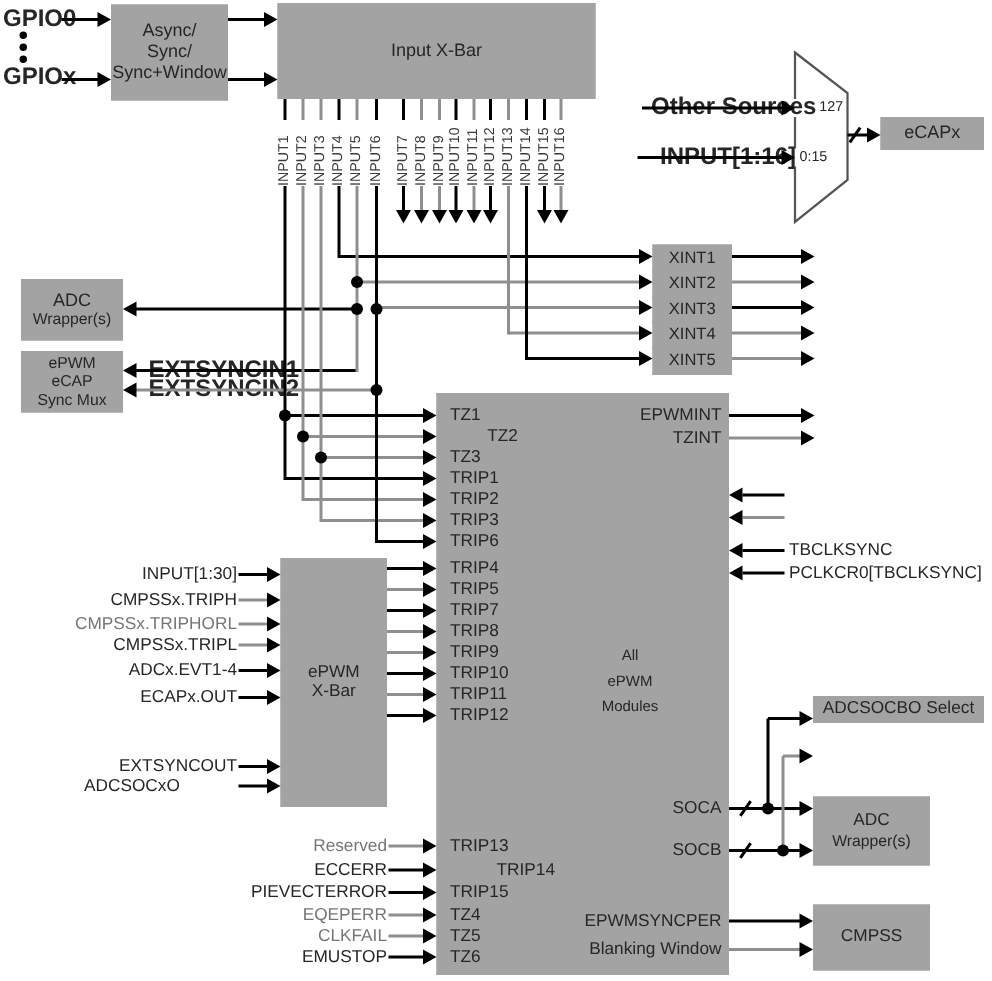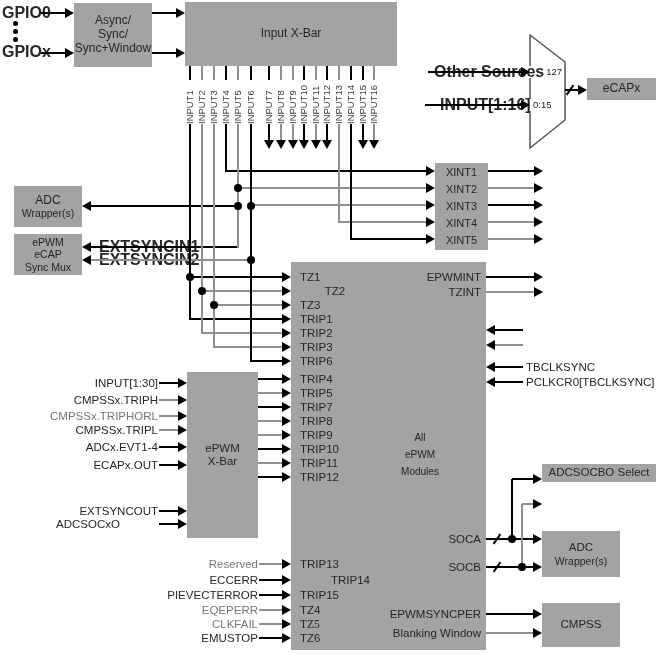--- a/index.html
+++ b/index.html
@@ -308,21 +308,21 @@
     <div class="txt" style="left: 300px; top: 400px; width: 70px; text-align: left;">TRIP7</div>
     <div class="txt" style="left: 300px; top: 414px; width: 70px; text-align: left;">TRIP8</div>
     <div class="txt" style="left: 300px; top: 428px; width: 70px; text-align: left;">TRIP9</div>
     <div class="txt" style="left: 300px; top: 442px; width: 70px; text-align: left;">TRIP10</div>
     <div class="txt" style="left: 300px; top: 456px; width: 70px; text-align: left;">TRIP11</div>
     <div class="txt" style="left: 300px; top: 470px; width: 70px; text-align: left;">TRIP12</div>
     <div class="txt" style="left: 300px; top: 557px; width: 70px; text-align: left;">TRIP13</div>
     <div class="txt" style="left: 300px; top: 573px; width: 70px; text-align: right;">TRIP14</div>
     <div class="txt" style="left: 300px; top: 588px; width: 70px; text-align: left;">TRIP15</div>
     <div class="txt" style="left: 300px; top: 603px; width: 70px; text-align: left;">TZ4</div>
-    <div class="txt" style="left: 300px; top: 617px; width: 70px; text-align: left; font-family: Liberation Serif, serif;">TZ5</div>
+    <div class="txt" style="left: 300px; top: 617px; width: 70px; text-align: left;">TZ5</div>
     <div class="txt" style="left: 300px; top: 631px; width: 70px; text-align: left;">TZ6</div>
     <div class="txt" style="left: 148px; top: 557px; width: 110px; text-align: right; color: rgb(118, 118, 118);">Reserved</div>
     <div class="txt" style="left: 148px; top: 573px; width: 110px; text-align: right;">ECCERR</div>
     <div class="txt" style="left: 148px; top: 588px; width: 110px; text-align: right;">PIEVECTERROR</div>
     <div class="txt" style="left: 148px; top: 603px; width: 110px; text-align: right; color: rgb(118, 118, 118);">EQEPERR</div>
     <div class="txt" style="left: 148px; top: 617px; width: 110px; text-align: right; color: rgb(118, 118, 118);">CLKFAIL</div>
     <div class="txt" style="left: 148px; top: 631px; width: 110px; text-align: right;">EMUSTOP</div>
     <div class="txt" style="left: 38px; top: 376px; width: 120px; text-align: right;">INPUT[1:30]</div>
     <div class="txt" style="left: 38px; top: 393px; width: 120px; text-align: right;">CMPSSx.TRIPH</div>
     <div class="txt" style="left: 38px; top: 409px; width: 120px; text-align: right; color: rgb(118, 118, 118);">CMPSSx.TRIPHORL</div>

